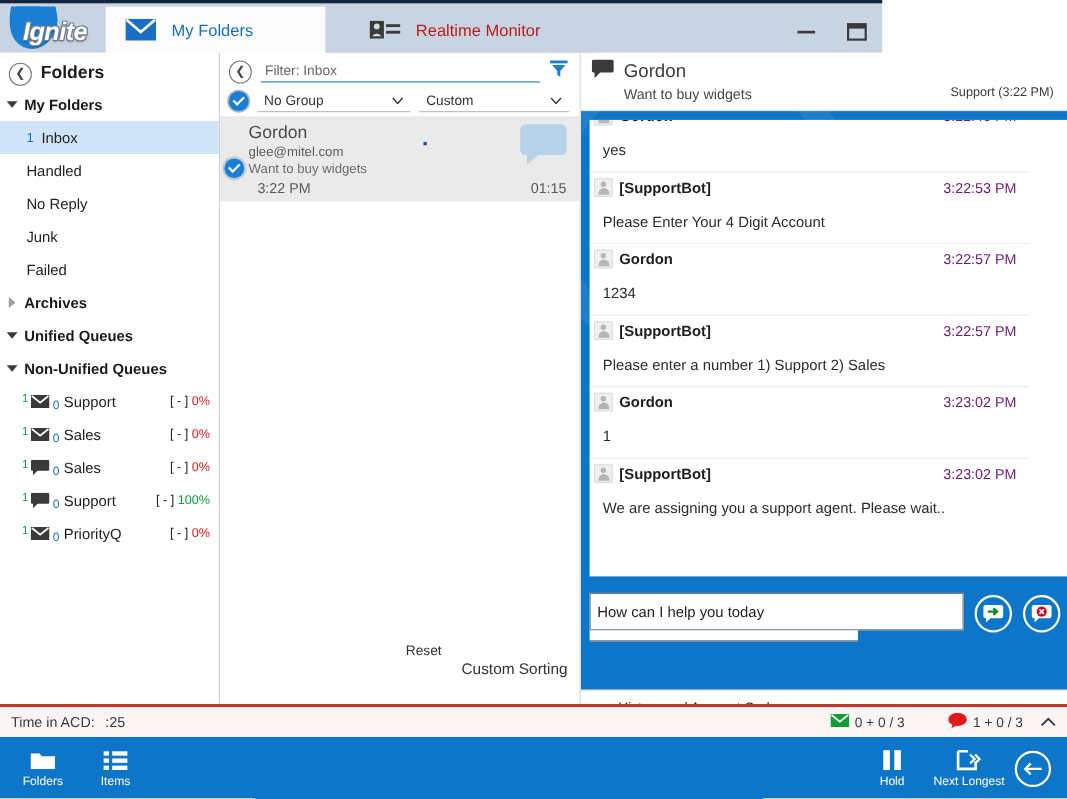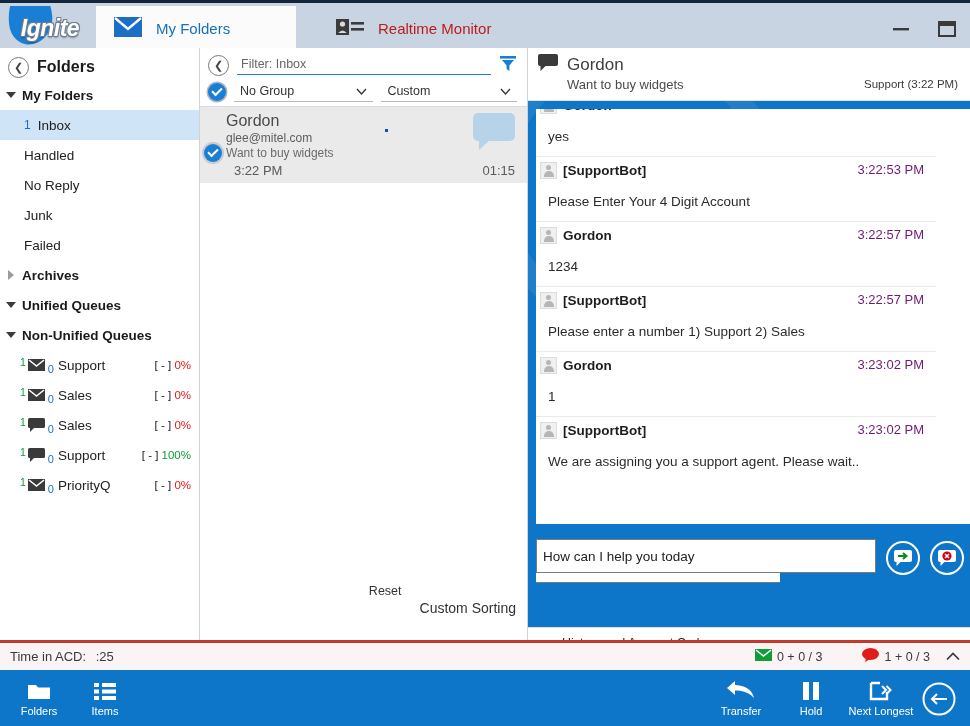--- a/index.html
+++ b/index.html
@@ -6,21 +6,21 @@
   body{
     width:970px;height:726px;overflow:hidden;
     font-family:"Liberation Sans",sans-serif;
     background:#ffffff;color:#1a1a1a;
     -webkit-font-smoothing:antialiased;
   }
   #app{position:relative;width:970px;height:726px;}
 
   
   .titlebar{
-    position:absolute;left:0;top:0;width:970px;height:48px;
+    position:absolute;left:0;top:0;width:802px;height:48px;
     background:#c9d4e3;
     border-top:3px solid #13253d;
     box-sizing:border-box;
   }
   .logo{
     position:absolute;left:0;top:3px;width:96px;height:45px;
     display:flex;align-items:center;justify-content:center;
     overflow:hidden;
   }
   .logo .flame{
@@ -185,21 +185,21 @@
   .chat-blue .swirl{
     position:absolute;left:-40px;top:-60px;width:250px;height:250px;
     border:22px solid rgba(255,255,255,.07);border-radius:50%;
   }
   .chat-white{
     position:absolute;left:8px;top:8px;width:496px;height:415px;
     background:#ffffff;overflow:hidden;
   }
   .chat-scroll{position:absolute;left:0;top:0;width:400px;height:415px;overflow:hidden;}
   .cm-head{
-    display:flex;justify-content:space-between;
+    display:flex;align-items:center;justify-content:space-between;
     padding:5px 12px 5px 4px;border-top:1px solid #eceaea;
   }
   .cm-head-l{display:flex;align-items:center;gap:6px;}
   .avatar{
     width:15px;height:15px;background:#f0f0f0;border:1px solid #dcdcdc;
     position:relative;flex:none;
   }
   .avatar::before{content:"";position:absolute;left:5px;top:2px;width:5px;height:5px;border-radius:50%;background:#b6b6b6;}
   .avatar::after{content:"";position:absolute;left:2.5px;top:8px;width:10px;height:6px;border-radius:5px 5px 0 0;background:#b6b6b6;}
   .cm-name{font-size:13.5px;font-weight:bold;color:#1d1d1d;}
@@ -630,26 +630,20 @@
         <rect x="0" y="1" width="5" height="4" fill="#fff"></rect>
           <rect x="8" y="1" width="14" height="4" fill="#fff"></rect>
         <rect x="0" y="7.5" width="5" height="4" fill="#fff"></rect>
           <rect x="8" y="7.5" width="14" height="4" fill="#fff"></rect>
         <rect x="0" y="14" width="5" height="4" fill="#fff"></rect>
           <rect x="8" y="14" width="14" height="4" fill="#fff"></rect>
       </svg>
       <span class="tb-lbl">Items</span>
     </div>
 
-    <div class="tb-item" style="left:706px;">
-      <svg width="28" height="20" viewBox="0 0 28 20">
-          <path d="M27 17 C25 7 15 4 8 4 L8 0 L0 7 L8 14 L8 9.5 C14 9.5 22 11 27 17 Z" fill="#ffffff"></path>
-        </svg>
-      <span class="tb-lbl">Transfer</span>
-    </div>
     <div class="tb-item" style="left:776px;">
       <svg width="20" height="20" viewBox="0 0 20 20">
           <rect x="2" y="1" width="6" height="18" fill="#fff"></rect>
           <rect x="12" y="1" width="6" height="18" fill="#fff"></rect>
         </svg>
       <span class="tb-lbl">Hold</span>
     </div>
     <div class="tb-item" style="left:846px;">
       <svg width="24" height="20" viewBox="0 0 24 20">
         <path d="M2 2 L11 2 M2 2 L2 18 L18 18 L18 11" fill="none" stroke="#fff" stroke-width="2.4"></path>

